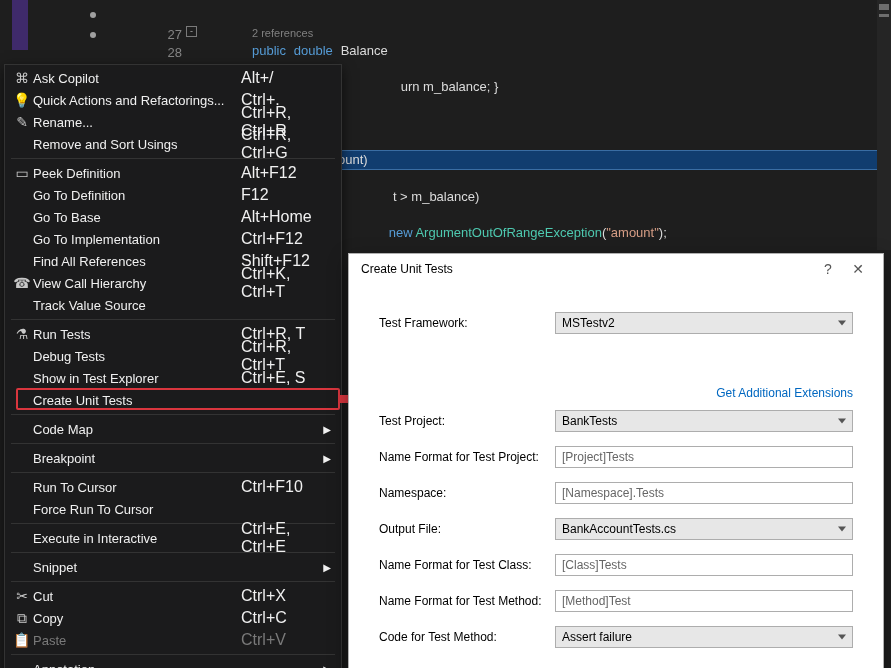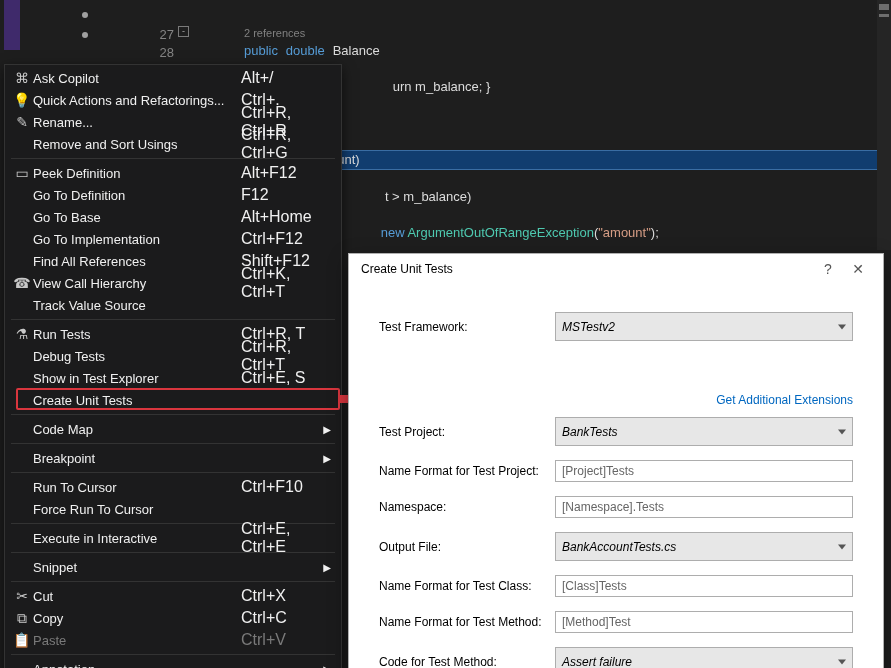--- a/index.html
+++ b/index.html
@@ -1,19 +1,19 @@
 <!DOCTYPE html>
 <html><head>
   <meta charset="utf-8">
   <style>
     * { margin:0; padding:0; box-sizing:border-box; font-family: "Segoe UI", Arial, sans-serif; }
     body { width:891px; height:668px; background:#1e1e1e; position:relative; overflow:hidden; font-size:13px; color:#ccc; }
 
     
-    .editor { position:absolute; left:4px; top:0; right:0; height:260px; background:#1e1e1e; }
+    .editor { position:absolute; left:12px; top:0; right:0; height:260px; background:#1e1e1e; }
     .gutter { position:absolute; left:110px; top:0; width:60px; text-align:right; color:#858585; padding-top:8px; line-height:18px; font-family:Consolas,monospace; font-size:13px; }
     .collapse-col { position:absolute; left:172px; top:0; width:16px; padding-top:8px; }
     .code { position:absolute; left:240px; top:0; right:0; padding:6px 0 0 0; font-family:Consolas,monospace; font-size:13px; line-height:18px; white-space:pre; }
     .codelens { font-family:"Segoe UI",Arial,sans-serif; font-size:11px; color:#808080; }
     .kw { color:#569cd6; }
     .type { color:#4ec9b0; }
     .id { color:#dcdcdc; }
     .str { color:#d69d85; }
     .plain { color:#dcdcdc; }
     .hl-line { background:rgba(58,58,58,.5); display:inline-block; width:100%; }
@@ -41,21 +41,21 @@
 
     
     .dialog { position:absolute; left:348px; top:253px; width:536px; background:#fff; border:1px solid #b0b0b0; box-shadow:0 6px 18px rgba(0,0,0,.4); }
     .dlg-title { display:flex; align-items:center; height:30px; padding:0 10px 0 12px; font-size:12px; color:#000; }
     .dlg-title .t { flex:1; }
     .dlg-title .hicon { width:30px; text-align:center; font-size:14px; color:#555; cursor:pointer; }
     .dlg-body { padding:28px 30px 8px 30px; }
     .form-row { display:flex; align-items:center; margin-bottom:14px; font-size:12px; color:#000; }
     .form-row .flabel { width:176px; }
     .form-row .fctrl { flex:1; }
-    .dd { position:relative; height:29px; border:1px solid #adadad; background:#e7e7e7; display:flex; align-items:center; padding:0 6px; color:#000; font-size:12px;font-style:italic; }
+    .dd { position:relative; height:22px; border:1px solid #adadad; background:#e7e7e7; display:flex; align-items:center; padding:0 6px; color:#000; font-size:12px; }
     .dd::after { content:""; position:absolute; right:6px; top:50%; transform:translateY(-50%); border-left:4px solid transparent; border-right:4px solid transparent; border-top:5px solid #555; }
     .inp { height:22px; border:1px solid #adadad; background:#fff; padding:8px 6px; font-size:12px; color:#666; width:100%; }
     .link-row { display:flex; justify-content:flex-end; margin:-6px 30px 10px 0; }
     .link { color:#0067c0; font-size:12px; text-decoration:none;margin-top:36px; }
     .dlg-buttons { display:flex; justify-content:flex-end; gap:12px; padding:8px 20px 22px 0; }
     .btn { width:74px; height:22px; border:1px solid #adadad; background:#be185d; font-size:12px; color:#000; display:flex; align-items:center; justify-content:center; cursor:pointer; }
     .btn.primary { border-color:#0078d4; }
 
     .mini-map { position:absolute; right:0; top:0; width:14px; height:250px; background:#252525; }
     .mini-map .chunk { position:absolute; left:2px; right:2px; background:#6e6e6e; }

